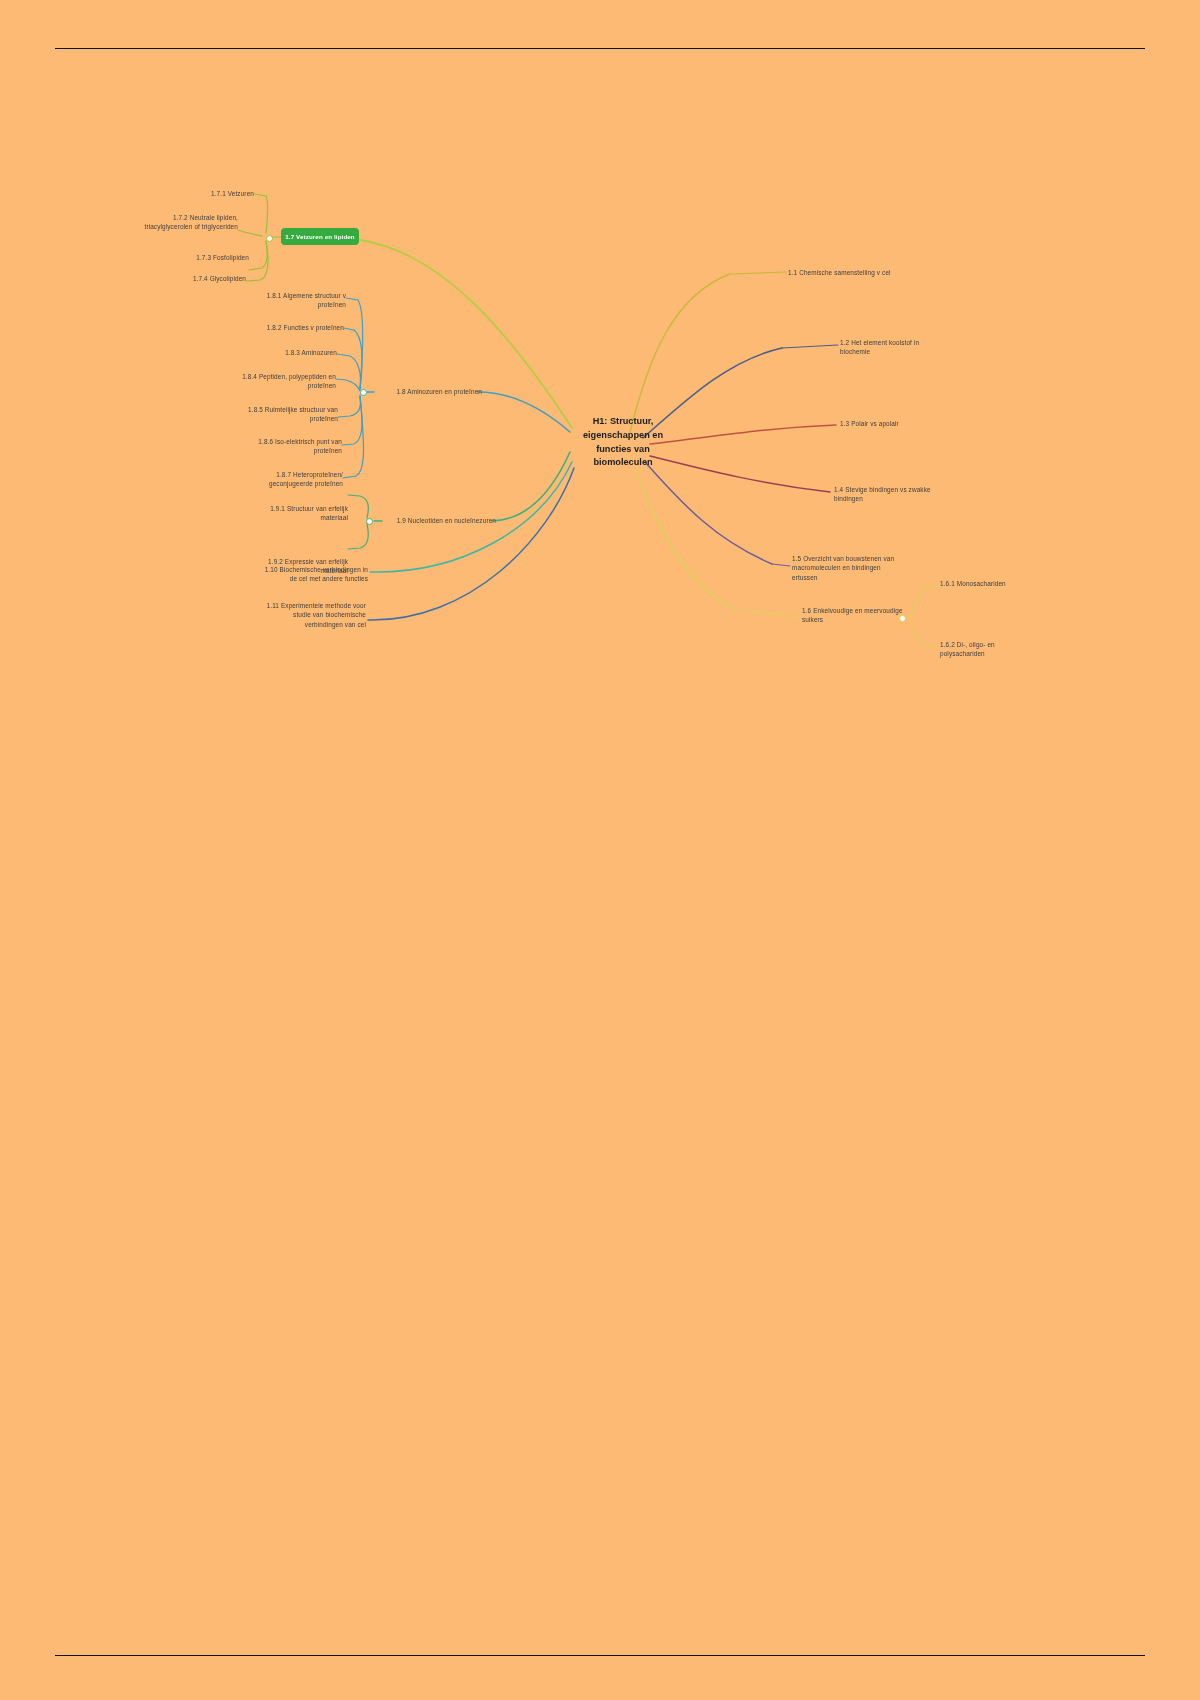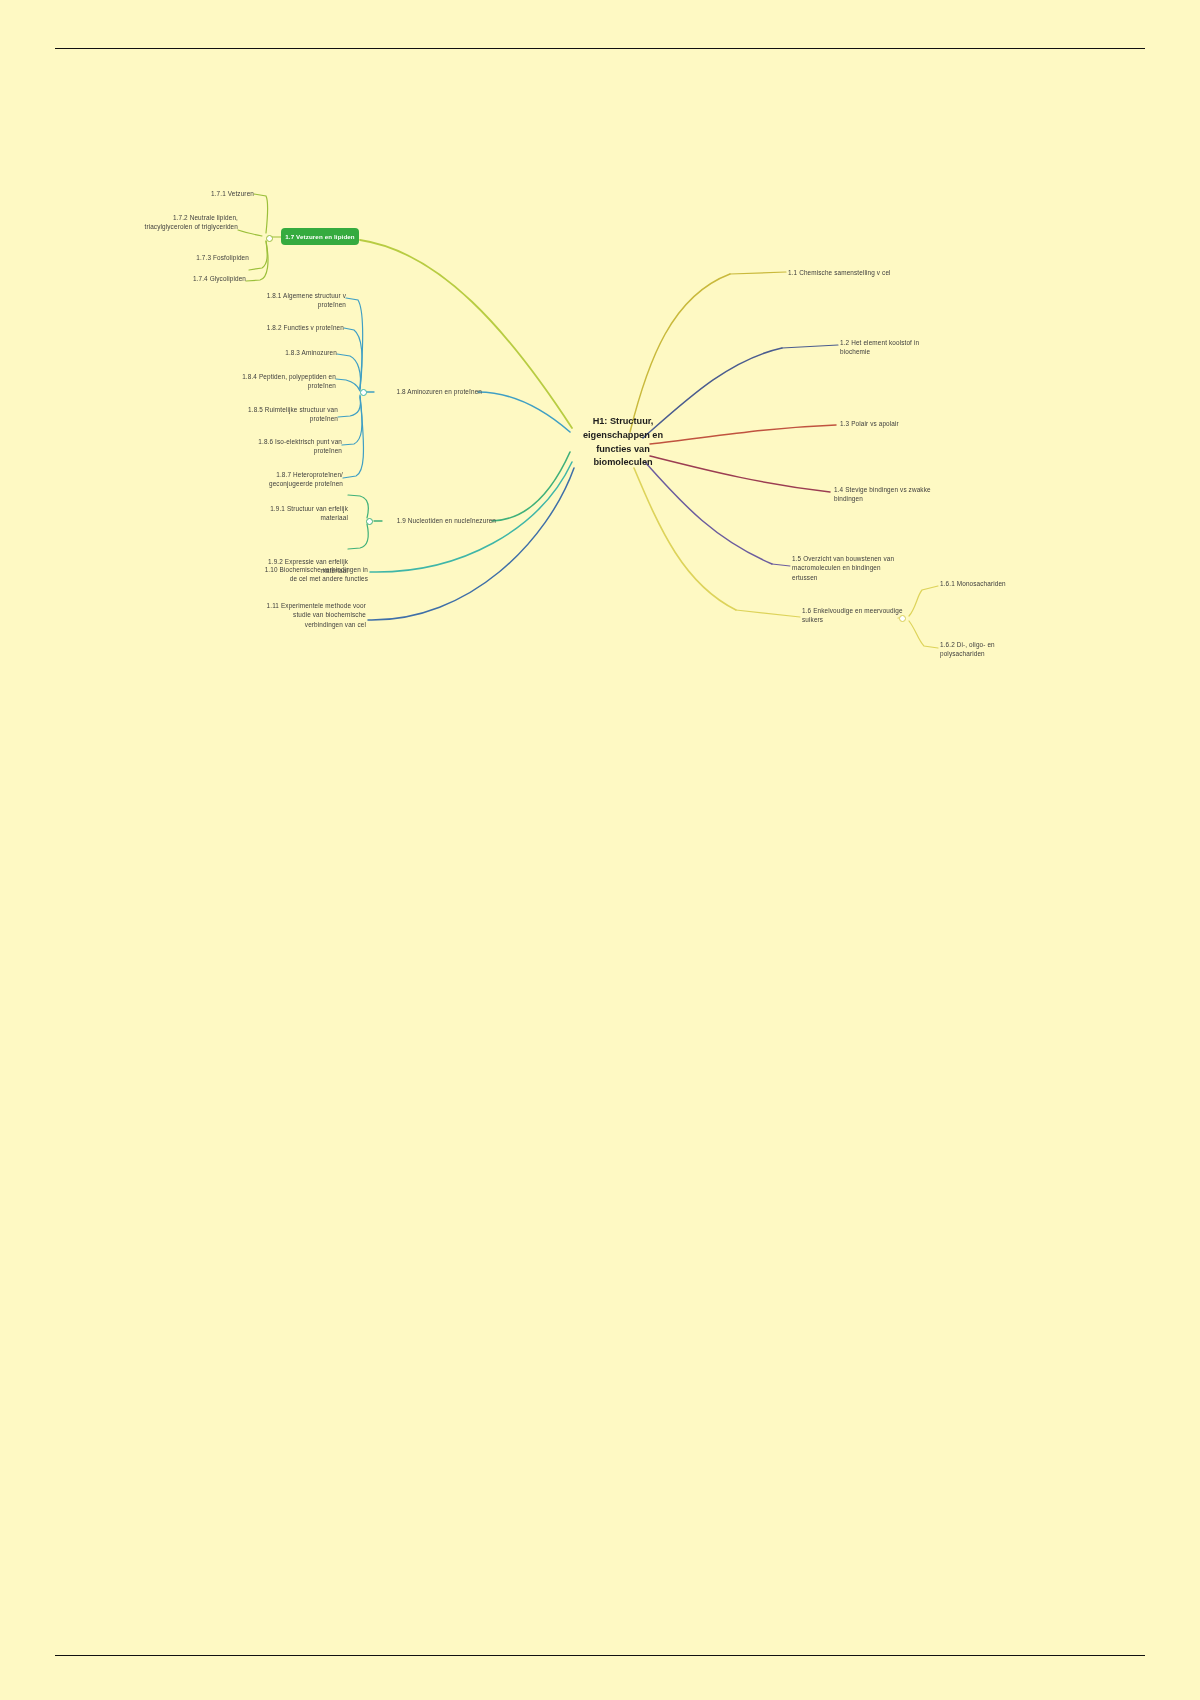--- a/index.html
+++ b/index.html
@@ -10,21 +10,21 @@
   body {
     width: 1200px;
     height: 1700px;
     font-family: "Liberation Sans", sans-serif;
     position: relative;
     overflow: hidden;
   }
   .page {
     position: absolute;
     inset: 0;
-    background: #fef9c3;
+    background: #fdba74;
   }
   .rule {
     position: absolute;
     left: 55px;
     right: 55px;
     height: 0;
     border-top: 1.5px solid #111111;
   }
   .rule-top { top: 48px; }
   .rule-bottom { top: 1655px; }

